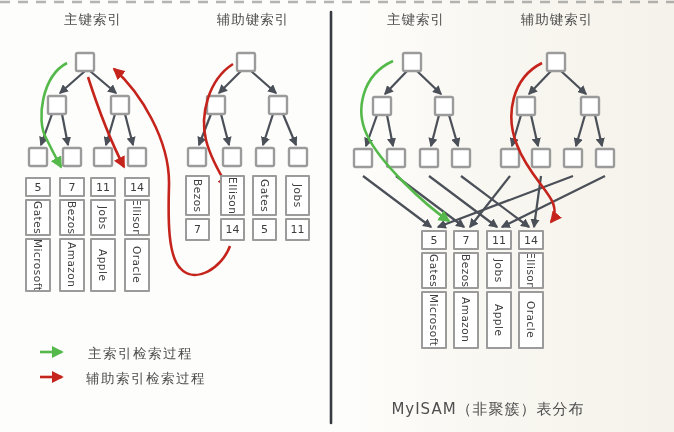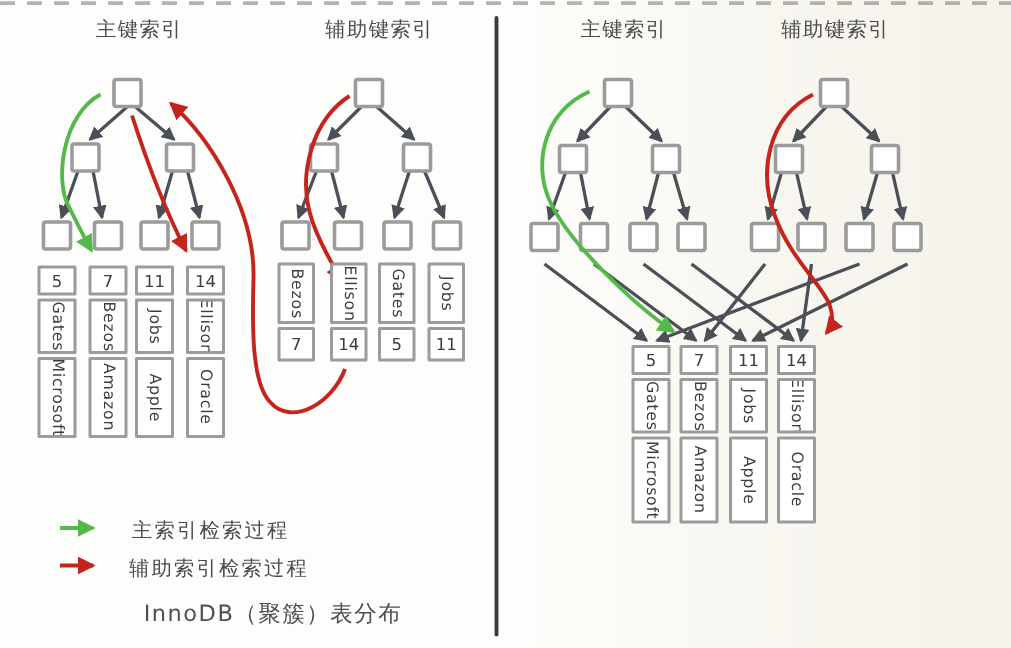--- a/index.html
+++ b/index.html
@@ -278,15 +278,15 @@
         <span>Ellison</span>
       </div>
     <div class="cell vcell h-comp">
         <span>Oracle</span>
       </div>
   </div>
 
   <div class="legend-label" style="left:88px;top:345px;text-align:center;">主索引检索过程</div>
   <div class="legend-label" style="left:86px;top:370px;">辅助索引检索过程</div>
 
-  <div class="caption" style="left:92px;top:400px;width:180px;">InnoDB（聚簇）表分布</div>
+  <div class="caption" style="left:388px;top:400px;width:200px;">MyISAM（非聚簇）表分布</div>
 
 </div>
 
 </body></html>

